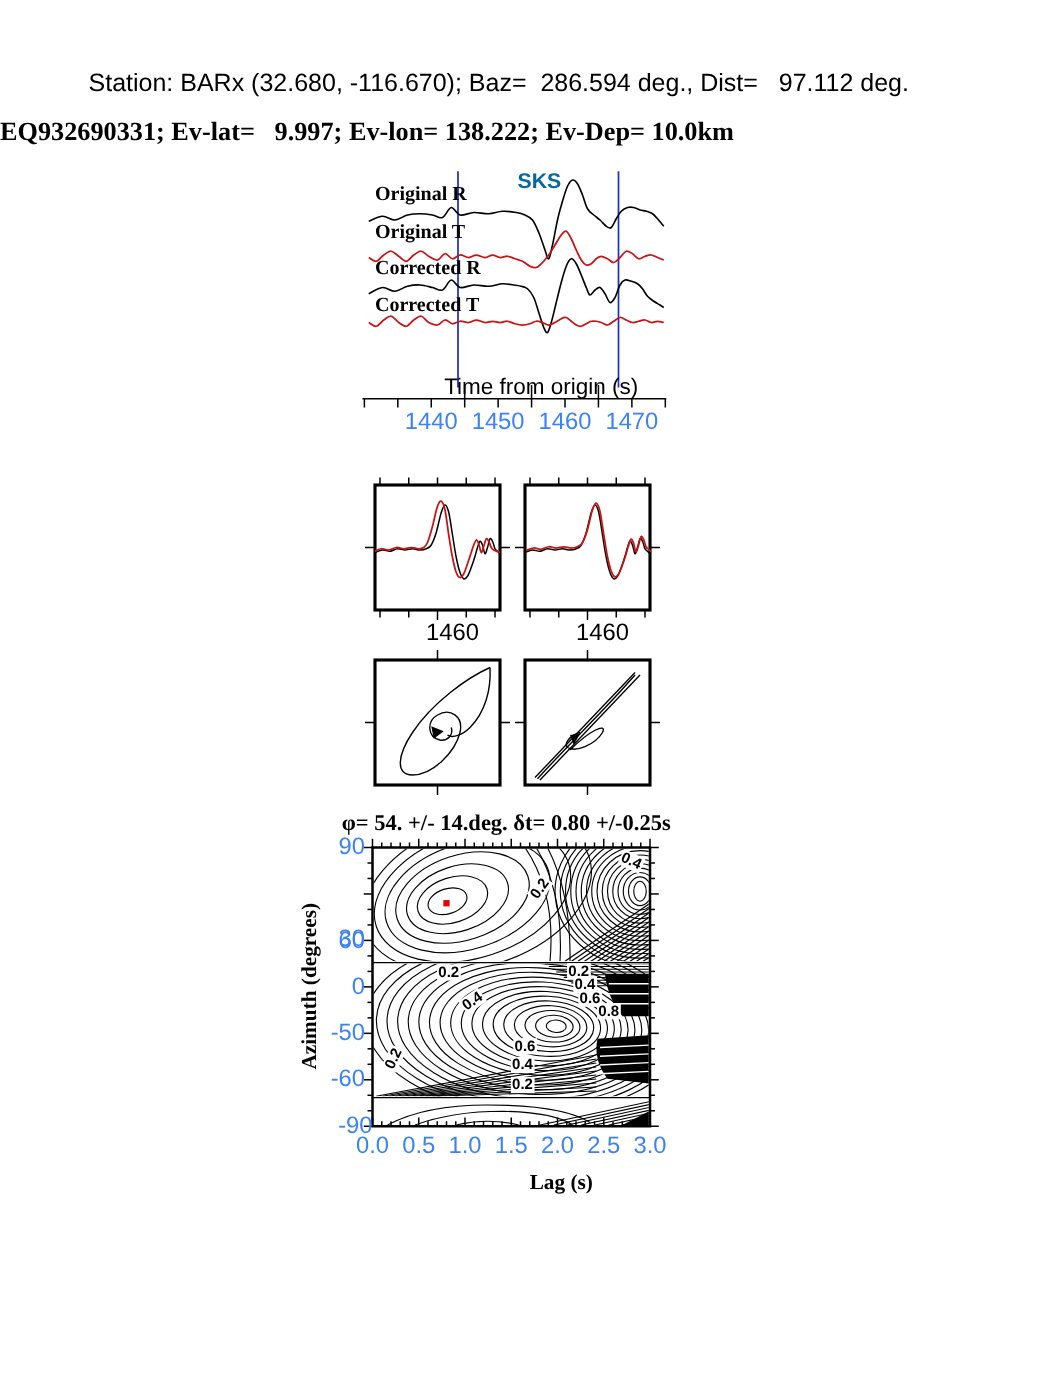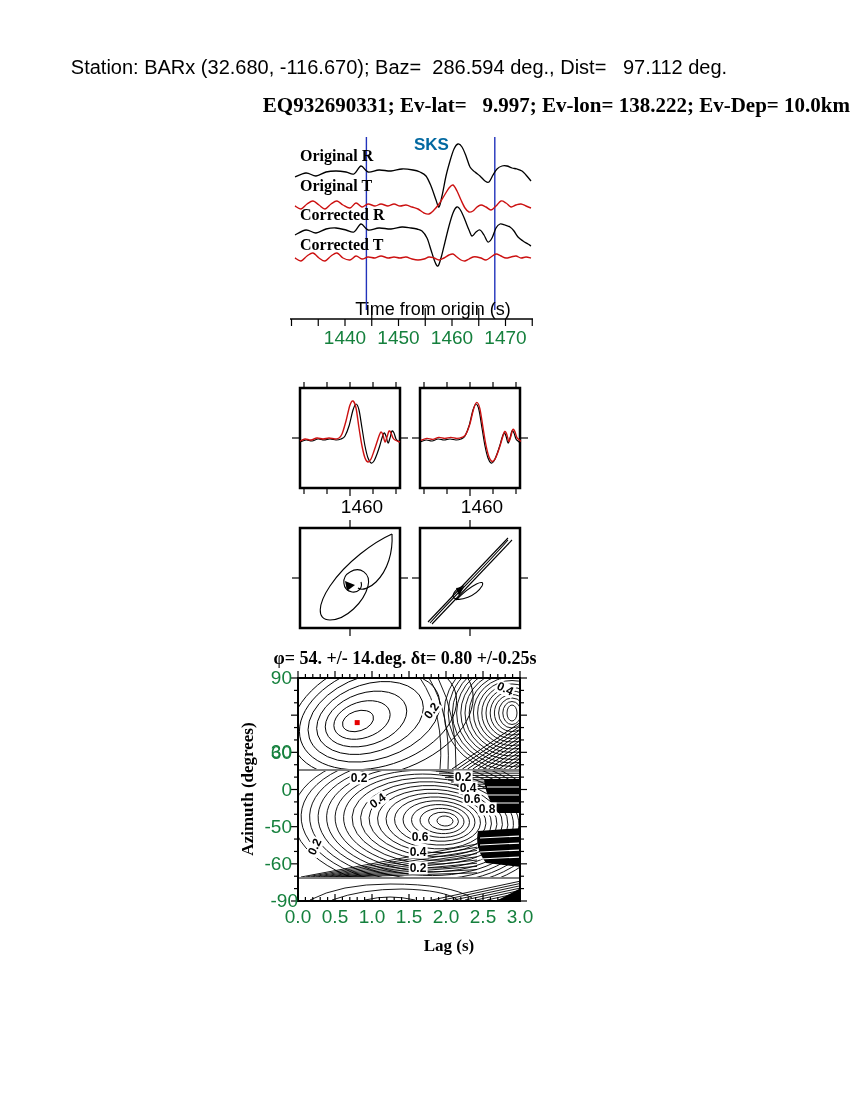--- a/index.html
+++ b/index.html
@@ -1,32 +1,32 @@
 <!DOCTYPE html>
 <html><head>
 <meta charset="utf-8">
 <style>
   html,body{margin:0;padding:0;background:#fff;}
   #page{position:relative;width:850px;height:1100px;background:#fff;overflow:hidden;
         font-family:"Liberation Sans",sans-serif;color:#000;}
   #gfx{position:absolute;left:0;top:0;}
   .t{position:absolute;white-space:pre;}
   .station{left:0;top:56px;width:798px;text-align:center;font:20px "Liberation Sans",sans-serif;}
-  .event{left:0;top:93px;width:850px;text-align:right;font:bold 21px "Liberation Serif",serif;}
+  .event{left:0;top:93px;width:850px;text-align:left;font:bold 21px "Liberation Serif",serif;}
   .sks{left:414px;top:135px;font:bold 17px "Liberation Sans",sans-serif;color:#0369a1;}
   .trl{left:300px;font:bold 16px "Liberation Serif",serif;}
   .taxis{left:433px;top:299px;transform:translateX(-50%);font:18px "Liberation Sans",sans-serif;}
   .c1460{top:496px;transform:translateX(-50%);font:19px "Liberation Sans",sans-serif;}
   .cl{left:362px;} .cr{left:482px;}
   .ctitle{left:405px;top:648px;transform:translateX(-50%);font:bold 18px "Liberation Serif",serif;}
   .ylab{left:248px;top:789px;transform:translate(-50%,-50%) rotate(-90deg);white-space:nowrap;
         font:bold 17px "Liberation Serif",serif;}
   .xlab{left:409px;top:936px;transform:translateX(-50%);font:bold 17px "Liberation Serif",serif;margin-left:40px;}
   .footer{left:412px;top:959px;transform:translateX(-50%);font:19px "Liberation Sans",sans-serif;}
-  .gtick{position:absolute;font:19px "Liberation Sans",sans-serif;color:#15803d;white-space:pre;}
+  .gtick{position:absolute;font:19px "Liberation Sans",sans-serif;color:#3b82f6;white-space:pre;}
   .clab{position:absolute;font:bold 12px "Liberation Sans",sans-serif;background:#fff;
         padding:0 1px;line-height:13px;color:#000;}
 </style>
 </head>
 <body>
 
 <div id="page">
   <svg id="gfx" width="850" height="1100" viewBox="0 0 850 1100">
       <g>
         <line x1="290" y1="319" x2="533" y2="319" stroke="#000" stroke-width="1.3"></line>

